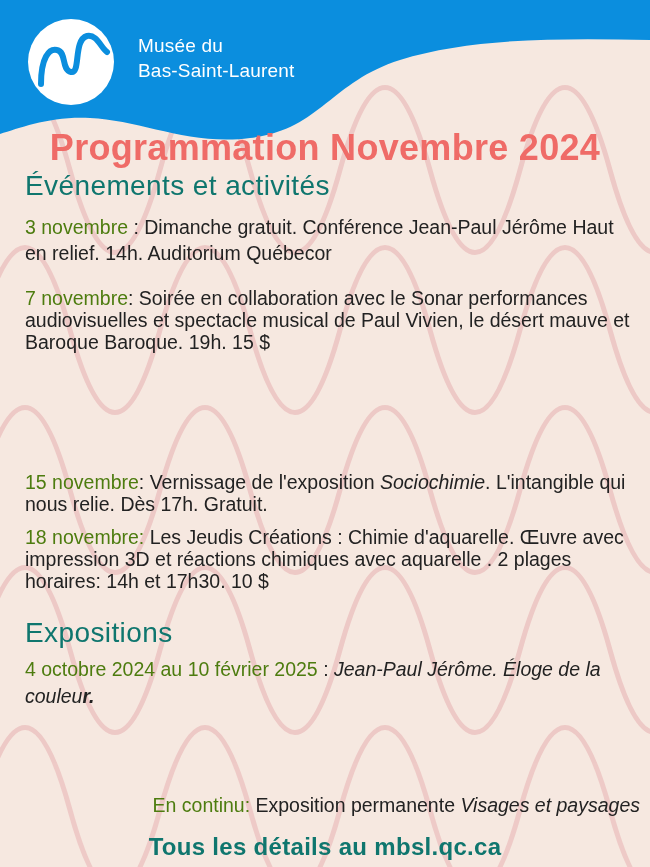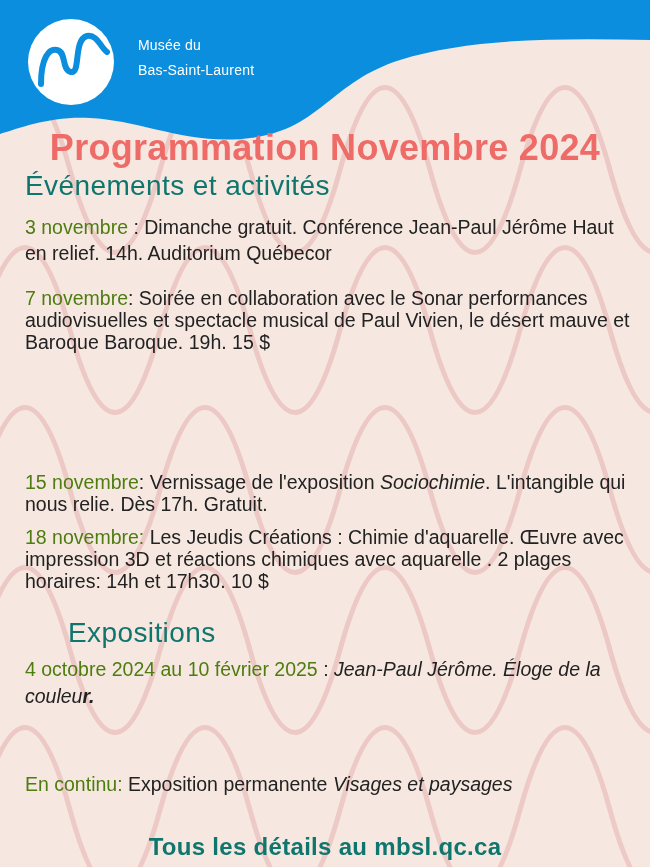--- a/index.html
+++ b/index.html
@@ -10,21 +10,21 @@
       font-family: "Liberation Sans", "DejaVu Sans", sans-serif;
       color: #1f1f1f;
     }
     .bg-pattern { position: absolute; left: 0; top: 0; width: 650px; height: 867px; z-index: 0; }
     .header-wave { position: absolute; left: 0; top: 0; width: 650px; height: 180px; z-index: 1; }
     .logo {
       position: absolute; left: 27px; top: 18px; width: 88px; height: 88px; z-index: 2;
     }
     .brand {
       position: absolute; left: 138px; top: 33px; z-index: 2;
-      color: #ffffff; font-size: 14px; line-height: 25px; letter-spacing: 0.2px;
+      color: #ffffff; font-size: 19px; line-height: 25px; letter-spacing: 0.2px;
     }
     .content { position: absolute; left: 0; top: 0; width: 650px; height: 753px; z-index: 3; }
     .main-title {
       position: absolute; left: 0; width: 650px; top: 127px; text-align: center;
       color: #ef6b67; font-weight: bold; font-size: 36px; letter-spacing: 0.3px;
     }
     .section-title {
       position: absolute; left: 25px; color: #0f766e; font-size: 28px; letter-spacing: 0.4px;
     }
     .entry {
@@ -80,25 +80,25 @@
 
 
   <div class="entry" style="top:471px;">
     <span class="date">15 novembre</span><span>:  </span><span>Vernissage de l'exposition  </span><i>Sociochimie</i><span>. L'intangible qui nous relie. Dès 17h. Gratuit.</span>
   </div>
 
   <div class="entry" style="top:526px;">
     <span class="date">18 novembre:</span><span> </span><span>Les Jeudis Créations : Chimie d'aquarelle. Œuvre avec impression 3D et réactions chimiques avec aquarelle . 2 plages horaires: 14h et 17h30. 10 $</span>
   </div>
 
-  <div class="section-title" style="top:617px;margin-left:43px;">Expositions</div>
+  <div class="section-title" style="top:617px;">Expositions</div>
 
   <div class="entry" style="top:656px; line-height:27px; width:600px;">
     <span class="date">4 octobre 2024 au 10 février 2025</span><span> : </span><i>Jean-Paul Jérôme. Éloge de la couleu</i><b><i>r.</i></b>
   </div>
 
 
-  <div class="entry" style="top:773px;">
+  <div class="entry" style="top:794px;text-align:right;">
     <span class="date">En continu:</span><span> </span><span>Exposition permanente </span><i>Visages et paysages</i>
   </div>
 
   <div class="footer-link">Tous les détails au mbsl.qc.ca</div>
 </div>
 
 </body></html>

